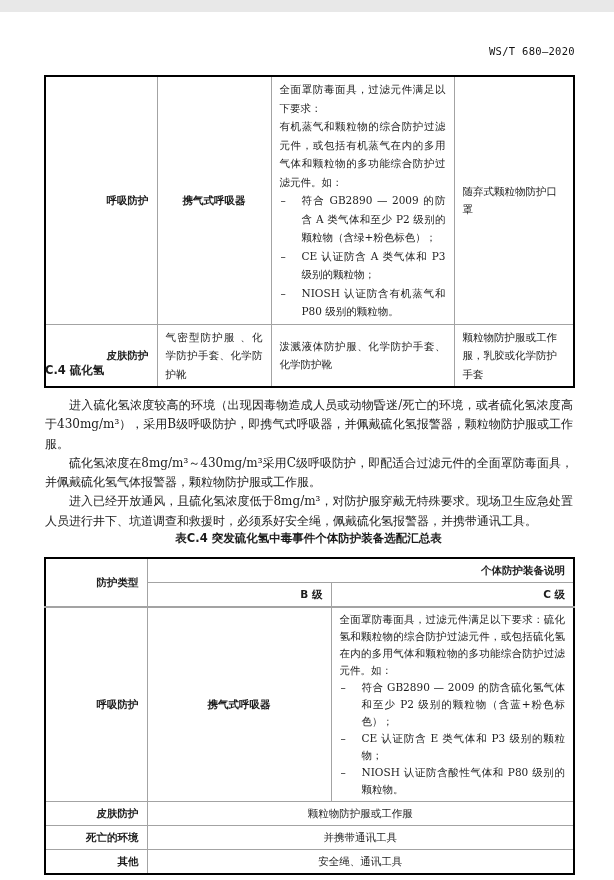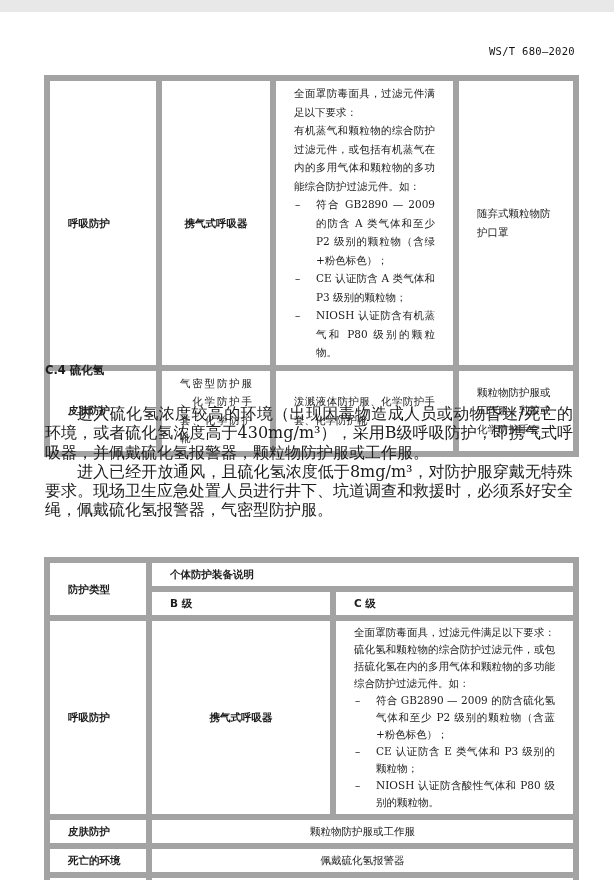--- a/index.html
+++ b/index.html
@@ -10,38 +10,38 @@
   }
   .std-code {
     position:absolute; top:33px; right:39px;
     font-family:"DejaVu Sans Mono", monospace;
     font-size:10.5px; letter-spacing:0.3px; color:#111;
   }
   table.doc-table {
     position:absolute; border-collapse:collapse; table-layout:fixed;
     border:2px solid #000;
   }
-  table.doc-table td { border:6px solid #a3a3a3; padding:3px 18px;
+  table.doc-table td { border:1px solid #a3a3a3; padding:3px 8px;
     font-size:10.5px; line-height:18.5px; vertical-align:middle; }
   #table-c4 td { line-height:17px; }
-  .lbl { font-weight:bold; text-align:left; font-family:"DejaVu Sans", sans-serif; font-size:10.5px; }
+  .lbl { font-weight:bold; text-align:right; font-family:"DejaVu Sans", sans-serif; font-size:10.5px; }
   .ctr { text-align:center; }
   .vtop { vertical-align:top; }
   .just { text-align:justify; }
   .semi { font-weight:bold; font-family:"DejaVu Sans", sans-serif; }
   .li { display:flex; margin:0; }
   .li-m { flex:none; width:21px; padding-left:1px; }
   .li-t { flex:1; text-align:justify; }
   .sec-heading {
     position:absolute; top:351px; left:45px;
     font-family:"DejaVu Sans", sans-serif; font-weight:bold; font-size:11.5px;text-align:center;
   }
   .paras {
-    position:absolute; top:392px; left:45px; width:528px;
-    font-size:16px; line-height:19.3px; text-align:justify;
+    position:absolute; top:384px; left:45px; width:528px;
+    font-size:12px; line-height:19.3px; text-align:justify;
   }
   .paras p { margin:0; text-indent:2em; }
   .tbl-title {
     position:absolute; top:519px; left:44px; width:529px; text-align:center;
     font-family:"DejaVu Sans", sans-serif; font-weight:bold; font-size:11.5px;
   }
   .page-num {
     position:absolute; top:872px; left:552px; font-size:16px; color:#1b1b4e;
   }
 </style>
@@ -87,23 +87,25 @@
       <td class="vtop just">泼溅液体防护服、化学防护手套、化学防护靴</td>
       <td class="vtop">颗粒物防护服或工作服，乳胶或化学防护手套</td>
     </tr>
   </tbody>
     </table>
 
   <div class="sec-heading">C.4  硫化氢</div>
 
   <div class="paras">
     <p>进入硫化氢浓度较高的环境（出现因毒物造成人员或动物昏迷/死亡的环境，或者硫化氢浓度高于430mg/m³），采用B级呼吸防护，即携气式呼吸器，并佩戴硫化氢报警器，颗粒物防护服或工作服。</p>
-    <p>进入已经开放通风，且硫化氢浓度低于8mg/m³，对防护服穿戴无特殊要求。现场卫生应急处置人员进行井下、坑道调查和救援时，必须系好安全绳，佩戴硫化氢报警器，气密型防护服。</p>
+    <p>硫化氢浓度在8mg/m³～430mg/m³采用C级呼吸防护，即配适合过滤元件的全面罩防毒面具，并佩戴硫化氢气体报警器，颗粒物防护服或工作服。</p>
+    <p>进入已经开放通风，且硫化氢浓度低于8mg/m³，对防护服穿戴无特殊要求。现场卫生应急处置人员进行井下、坑道调查和救援时，必须系好安全绳，佩戴硫化氢报警器，并携带通讯工具。</p>
   </div>
 
+  <div class="tbl-title">表C.4  突发硫化氢中毒事件个体防护装备选配汇总表</div>
 
   <table class="doc-table" id="table-c4" style="top:545px; left:44px; width:529px;">
     <colgroup>
         <col style="width:102px">
         <col style="width:184px">
         <col style="width:243px">
       </colgroup>
     <tbody>
         <tr style="height:22px">
       <td class="lbl" rowspan="2" style="border-bottom-width:2px">防护类型</td>
@@ -131,21 +133,21 @@
           <span class="li-t">NIOSH 认证防含酸性气体和 P80 级别的颗粒物。</span>
         </div>
       </td>
     </tr>
     <tr style="height:18px">
       <td class="lbl">皮肤防护</td>
       <td class="ctr" colspan="2">颗粒物防护服或工作服</td>
     </tr>
     <tr style="height:18px">
       <td class="lbl">死亡的环境</td>
-      <td class="ctr" colspan="2">佩戴硫化氢报警器</td>
+      <td class="ctr" colspan="2">并携带通讯工具</td>
     </tr>
     <tr style="height:18px">
       <td class="lbl">其他</td>
       <td class="ctr" colspan="2">安全绳、通讯工具</td>
     </tr>
   </tbody>
     </table>
 
   <div class="page-num">18</div>
 

